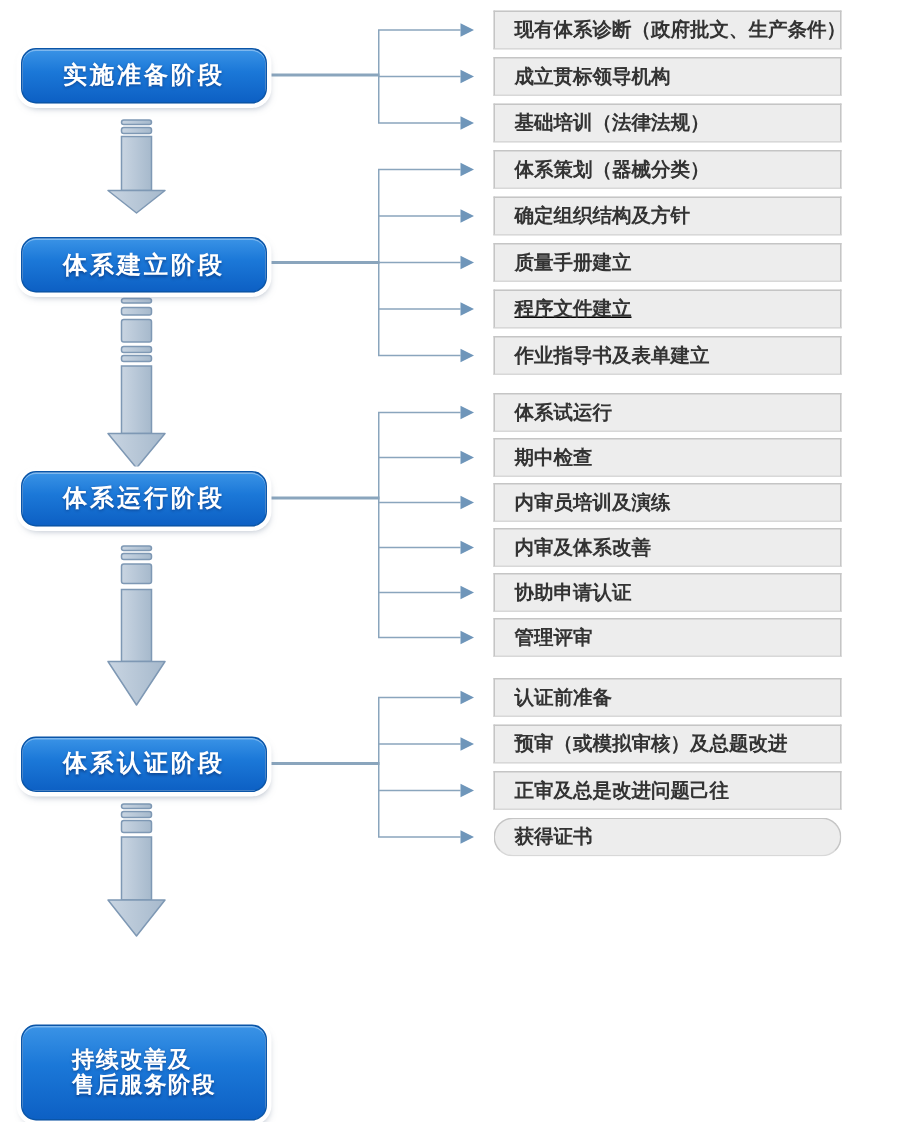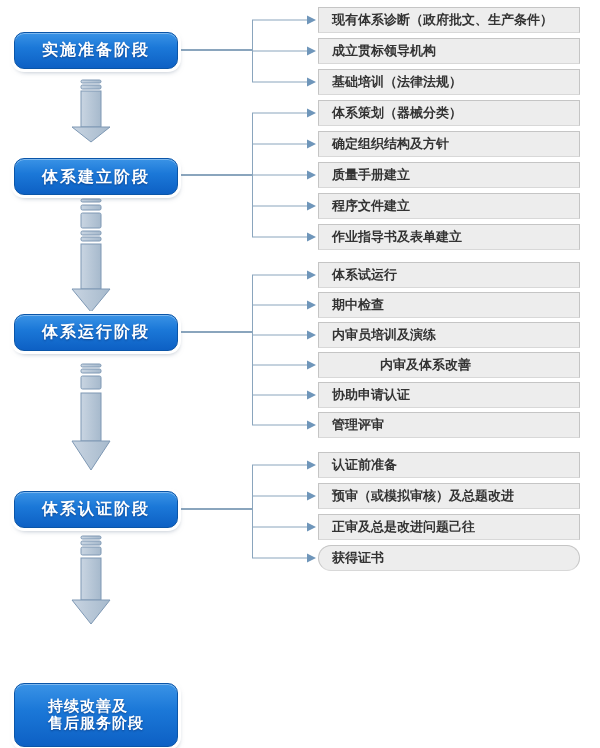--- a/index.html
+++ b/index.html
@@ -38,21 +38,21 @@
     font-size:16px;font-weight:bold;
     letter-spacing:2px;
     line-height:18px;
     text-align:left;
     white-space:pre-line;
     text-shadow:0 1px 2px rgba(0,20,70,.45);
   }
   .stage.two-line .stage-label{font-size:15px;letter-spacing:1px;line-height:17px;}
   .item{
     position:absolute;
-    left:318px;width:262px;height:26px;
+    left:329px;width:232px;height:26px;
     box-sizing:border-box;
     background:var(--item-bg);
     border:1px solid var(--item-border);
     border-bottom-color:#d8d8d8;
     display:flex;align-items:center;
   }
   .item-label{
     color:var(--item-text);
     font-size:13px;font-weight:bold;
     padding-left:13px;
@@ -166,36 +166,36 @@
   </div>
       <div class="item" style="top: 100px;">
     <span class="item-label">体系策划（器械分类）</span>
   </div>
       <div class="item" style="top: 131px;">
     <span class="item-label">确定组织结构及方针</span>
   </div>
       <div class="item" style="top: 162px;">
     <span class="item-label">质量手册建立</span>
   </div>
-      <div class="item" style="top: 193px;">
+      <div class="item" style="top: 193px; text-decoration: underline;">
     <span class="item-label">程序文件建立</span>
   </div>
       <div class="item" style="top: 224px;">
     <span class="item-label">作业指导书及表单建立</span>
   </div>
       <div class="item" style="top: 262px;">
     <span class="item-label">体系试运行</span>
   </div>
       <div class="item" style="top: 292px;">
     <span class="item-label">期中检查</span>
   </div>
       <div class="item" style="top: 322px;">
     <span class="item-label">内审员培训及演练</span>
   </div>
-      <div class="item" style="top: 352px; padding-left: 48px;">
+      <div class="item" style="top: 352px;">
     <span class="item-label">内审及体系改善</span>
   </div>
       <div class="item" style="top: 382px;">
     <span class="item-label">协助申请认证</span>
   </div>
       <div class="item" style="top: 412px;">
     <span class="item-label">管理评审</span>
   </div>
       <div class="item" style="top: 452px;">
     <span class="item-label">认证前准备</span>

